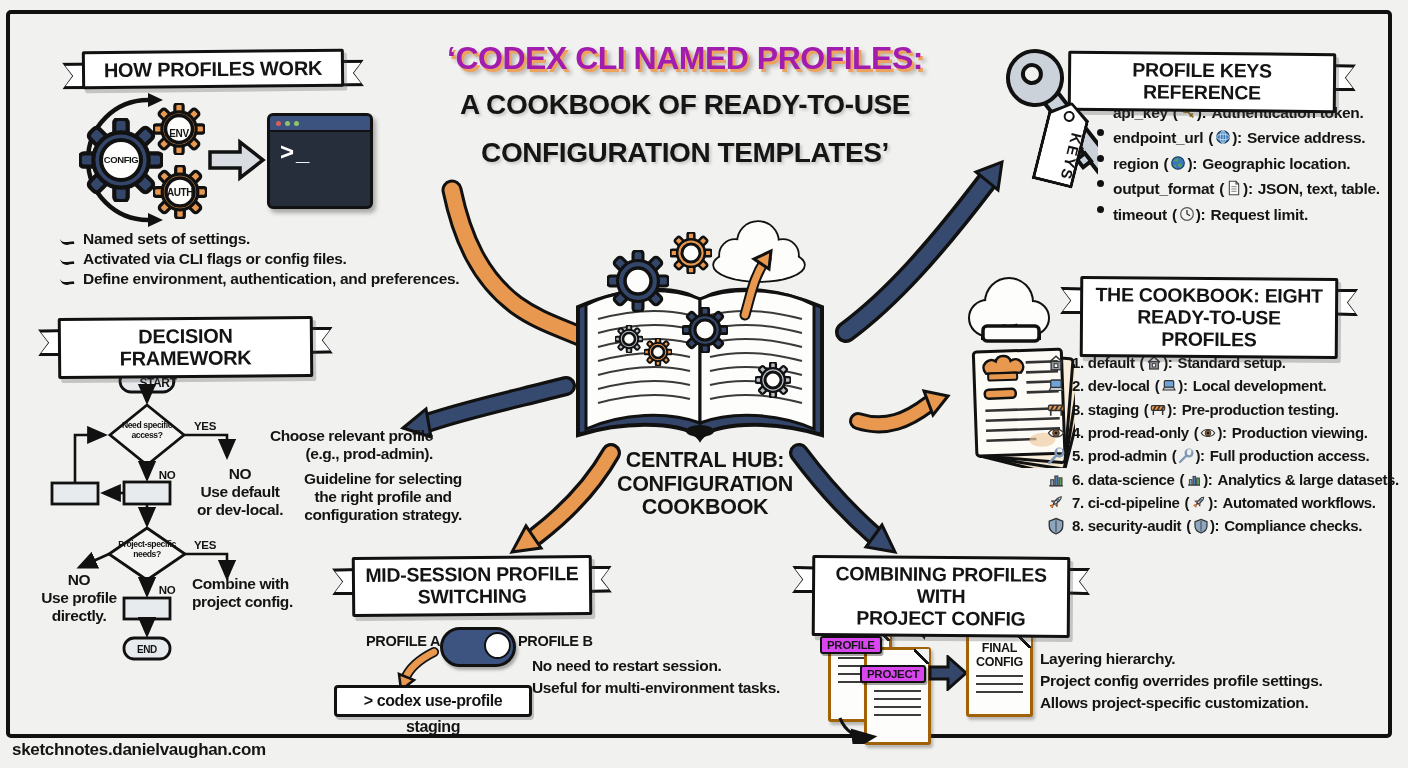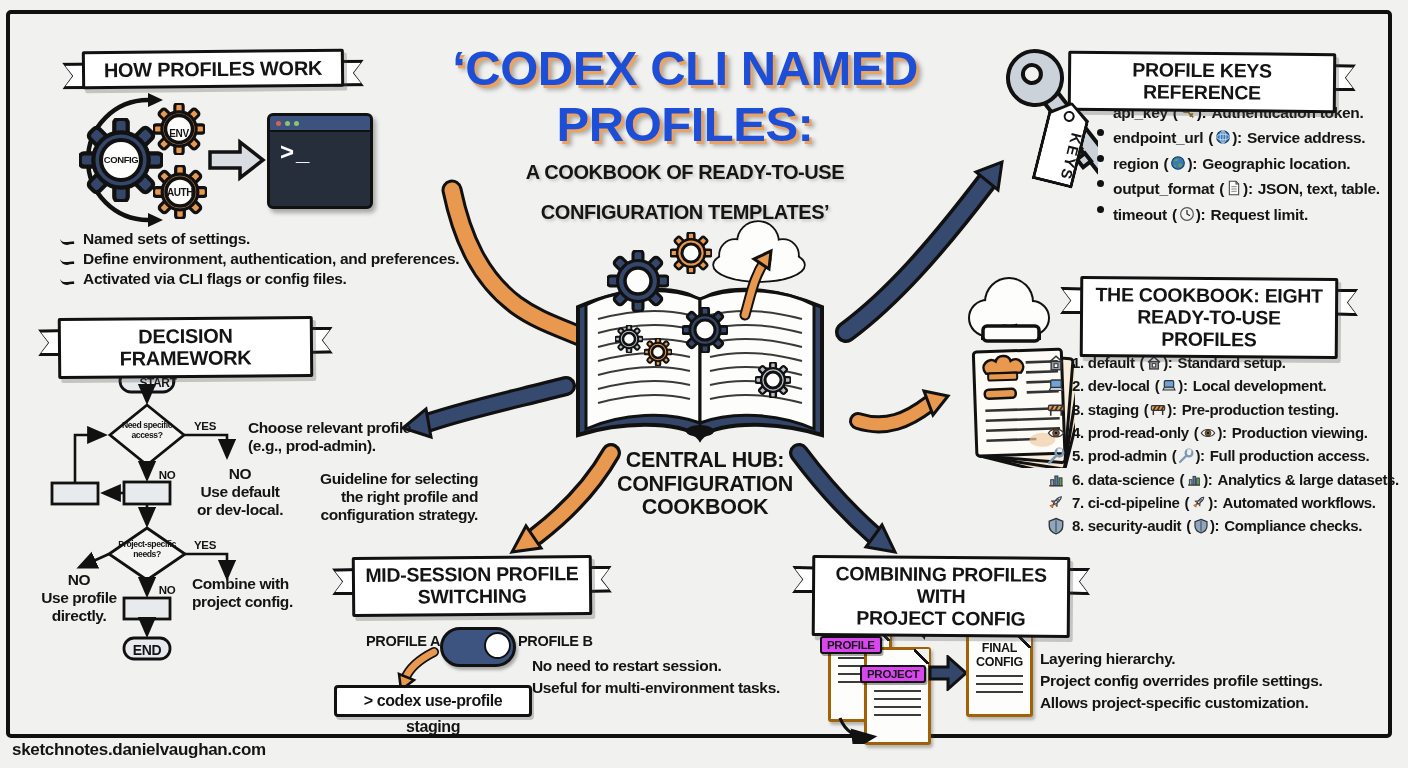--- a/index.html
+++ b/index.html
@@ -16,24 +16,24 @@
   .tail{position:absolute;top:11px;width:30px;height:27px;background:#111;}
   .tail.tl{left:-20px;clip-path:polygon(0 0,100% 0,100% 100%,0 100%,34% 50%);}
   .tail.tl::after{content:"";position:absolute;inset:3px;background:#fff;clip-path:polygon(0 0,100% 0,100% 100%,0 100%,34% 50%);}
   .tail.tr{right:-20px;clip-path:polygon(0 0,100% 0,66% 50%,100% 100%,0 100%);}
   .tail.tr::after{content:"";position:absolute;inset:3px;background:#fff;clip-path:polygon(0 0,100% 0,66% 50%,100% 100%,0 100%);}
   .strip{position:relative;background:#fff;border:3px solid #111;border-radius:2px;
     box-shadow:3px 4px 0 rgba(80,80,80,.28);padding:5px 10px;text-align:center;
     font-size:20px;line-height:1.12;letter-spacing:-.3px;}
   
   .title{left:385px;top:40px;width:600px;text-align:center;}
-  .t1{font-size:49px;letter-spacing:-.5px;color:#1d4ed8;
+  .t1{font-size:32px;letter-spacing:-.5px;color:#a21caf;
       text-shadow:2.5px 2.5px 0 #eca35f,5px 5px 4px rgba(40,40,40,.35);}
-  .t2{font-size:20px;line-height:40px;color:#151515;letter-spacing:-.4px;
-      text-shadow:2px 2px 3px rgba(120,120,120,.35);}
+  .t2{font-size:28px;line-height:40px;color:#151515;letter-spacing:-.4px;
+      text-shadow:2px 2px 3px rgba(120,120,120,.35);margin-top:8px;}
   
   .term{left:267px;top:113px;width:100px;height:90px;background:#272e3b;border:3px solid #111;
     border-radius:6px;box-shadow:3px 4px 4px rgba(60,60,60,.4);}
   .tbar{height:14px;background:#3c5380;border-bottom:2px solid #111;border-radius:3px 3px 0 0;
     display:flex;align-items:center;gap:4px;padding-left:6px;}
   .dot{width:5px;height:5px;border-radius:50%;}
   .prompt{color:#fff;font-size:24px;padding:6px 0 0 10px;display:block;letter-spacing:2px;}
   
   .blist{left:60px;top:229px;width:430px;}
   .blist .row{display:flex;align-items:center;height:20px;font-size:15.5px;letter-spacing:-.3px;}
@@ -256,25 +256,25 @@
     <span class="prompt">&gt;_</span>
   </div>
 
   <div class="sec blist">
     <div class="row">
         <i class="dash"></i>
         <span>Named sets of settings.</span>
       </div>
     <div class="row">
         <i class="dash"></i>
+        <span>Activated via CLI flags or config files.</span>
+      </div>
+    <div class="row">
+        <i class="dash"></i>
         <span>Define environment, authentication, and preferences.</span>
-      </div>
-    <div class="row">
-        <i class="dash"></i>
-        <span>Activated via CLI flags or config files.</span>
       </div>
   </div>
 
   <div class="banner" style="left:1068px;top:52px;width:268px;transform:rotate(.5deg)">
     <i class="tail tr"></i>
     <div class="strip" style="font-size:19.5px"><span>PROFILE KEYS REFERENCE</span></div>
   </div>
 
   <svg class="sec" style="left:983px;top:36px" width="115" height="165" viewBox="0 0 115 165">
     <g transform="rotate(-38 52 42)" fill="#ccd2d9" stroke="#111" stroke-width="4">
@@ -376,37 +376,37 @@
         <path d="M145,239 L187,239 L187,262"></path>
         <path d="M107,265 L107,279"></path>
         <path d="M69,239 L40,252"></path>
         <path d="M107,304 L107,319"></path>
       </g>
     </svg>
     <span class="dlabel" style="left:80px;top:59px;width:76px;font-size:12px">START</span>
     <span class="dlabel tiny" style="left:74px;top:106px;width:66px">Need specific access?</span>
     <span class="dlabel yn" style="left:148px;top:102px;width:34px">YES</span>
     <span class="dlabel yn" style="left:112px;top:151px;width:30px">NO</span>
-    <span class="dlabel pre" style="left:208px;top:104px;width:185px;text-align:left">Choose relevant profile
+    <span class="dlabel pre" style="left:208px;top:112px;width:185px;text-align:right">Choose relevant profile
 (e.g., prod-admin).</span>
     <span class="dlabel pre" style="left:150px;top:150px;width:100px">NO
 Use default
 or dev-local.</span>
-    <span class="dlabel pre" style="left:248px;top:155px;width:190px;text-align:right">Guideline for selecting
+    <span class="dlabel pre" style="left:248px;top:155px;width:190px;text-align:center">Guideline for selecting
 the right profile and
 configuration strategy.</span>
     <span class="dlabel tiny" style="left:74px;top:225px;width:66px">Project-specific needs?</span>
     <span class="dlabel yn" style="left:148px;top:221px;width:34px">YES</span>
     <span class="dlabel yn" style="left:112px;top:266px;width:30px">NO</span>
     <span class="dlabel pre" style="left:152px;top:260px;width:115px;text-align:left">Combine with
 project config.</span>
     <span class="dlabel pre" style="left:0px;top:256px;width:78px">NO
 Use profile
 directly.</span>
-    <span class="dlabel" style="left:84px;top:326px;width:46px;font-size:14px">END</span>
+    <span class="dlabel" style="left:84px;top:326px;width:46px;font-size:10px">END</span>
   </div>
 
   <svg class="sec" style="left:540px;top:215px" width="320" height="245" viewBox="0 0 320 245">
     <g>
       <g fill="#fdfdfb" stroke="#111" stroke-width="3.5">
         <circle cx="195" cy="40" r="15"></circle>
           <circle cx="218" cy="27" r="20"></circle>
           <circle cx="243" cy="40" r="15"></circle>
         <ellipse cx="219" cy="50" rx="45" ry="16"></ellipse>
       </g>

